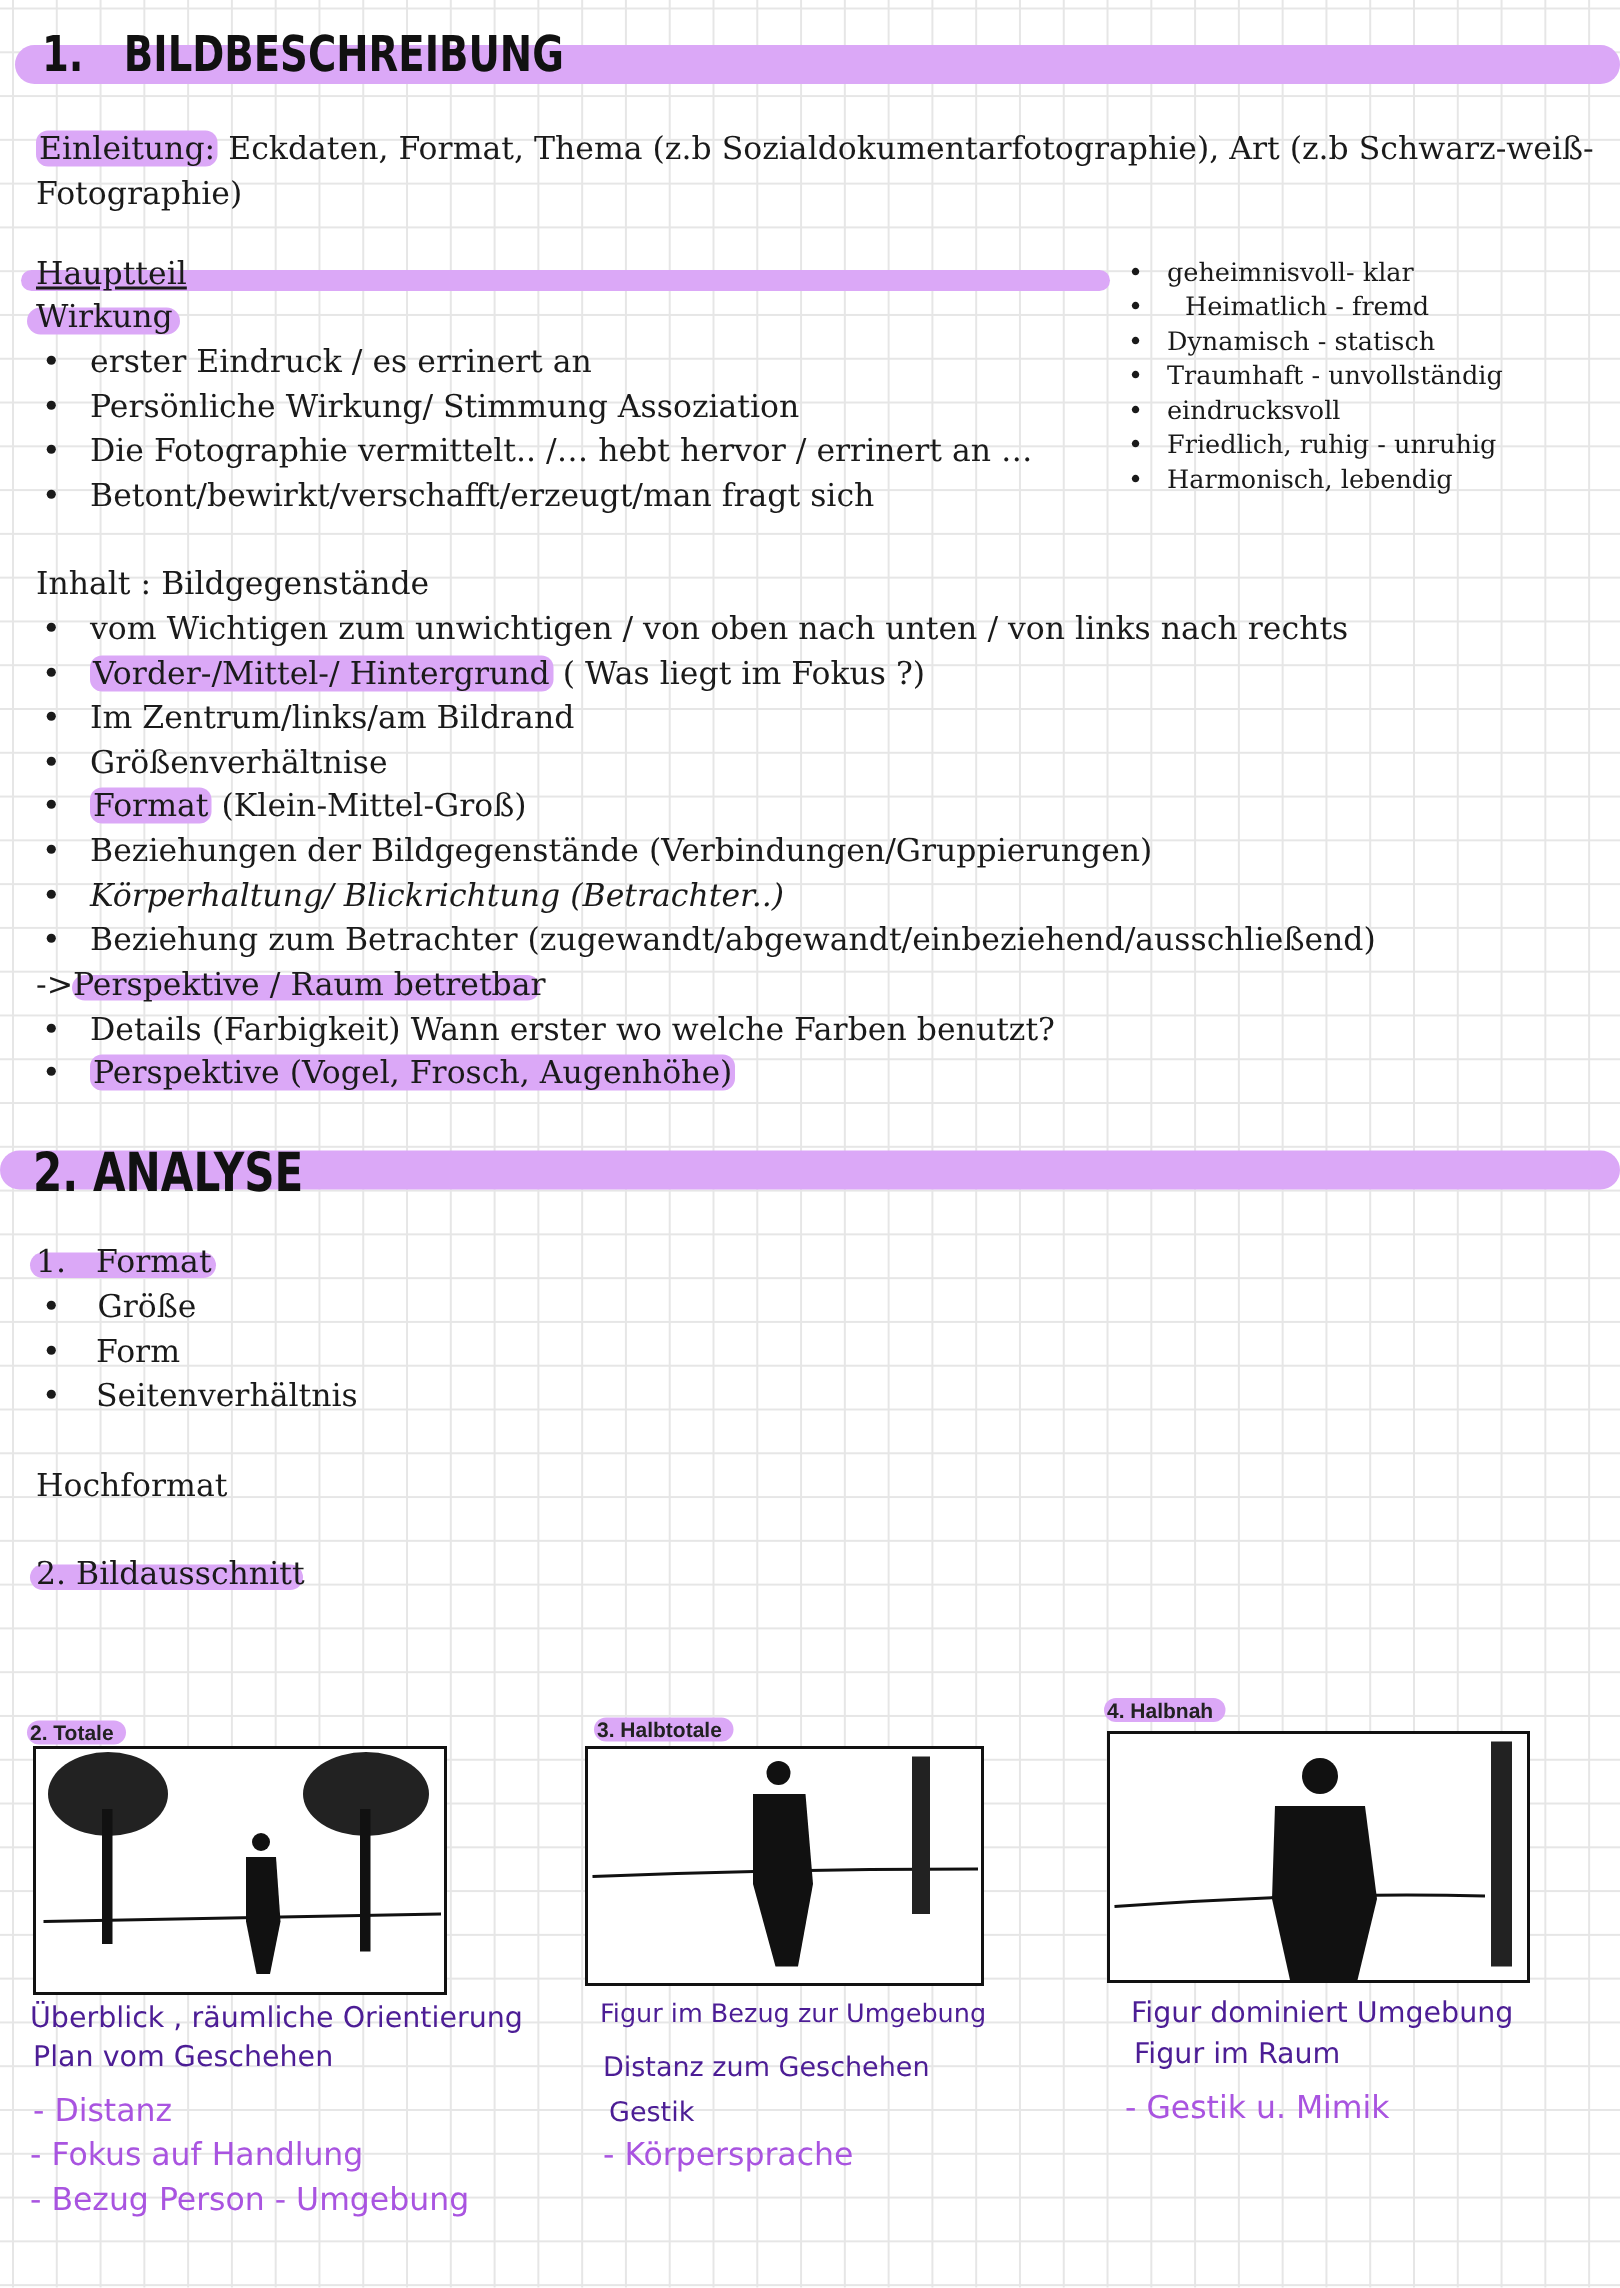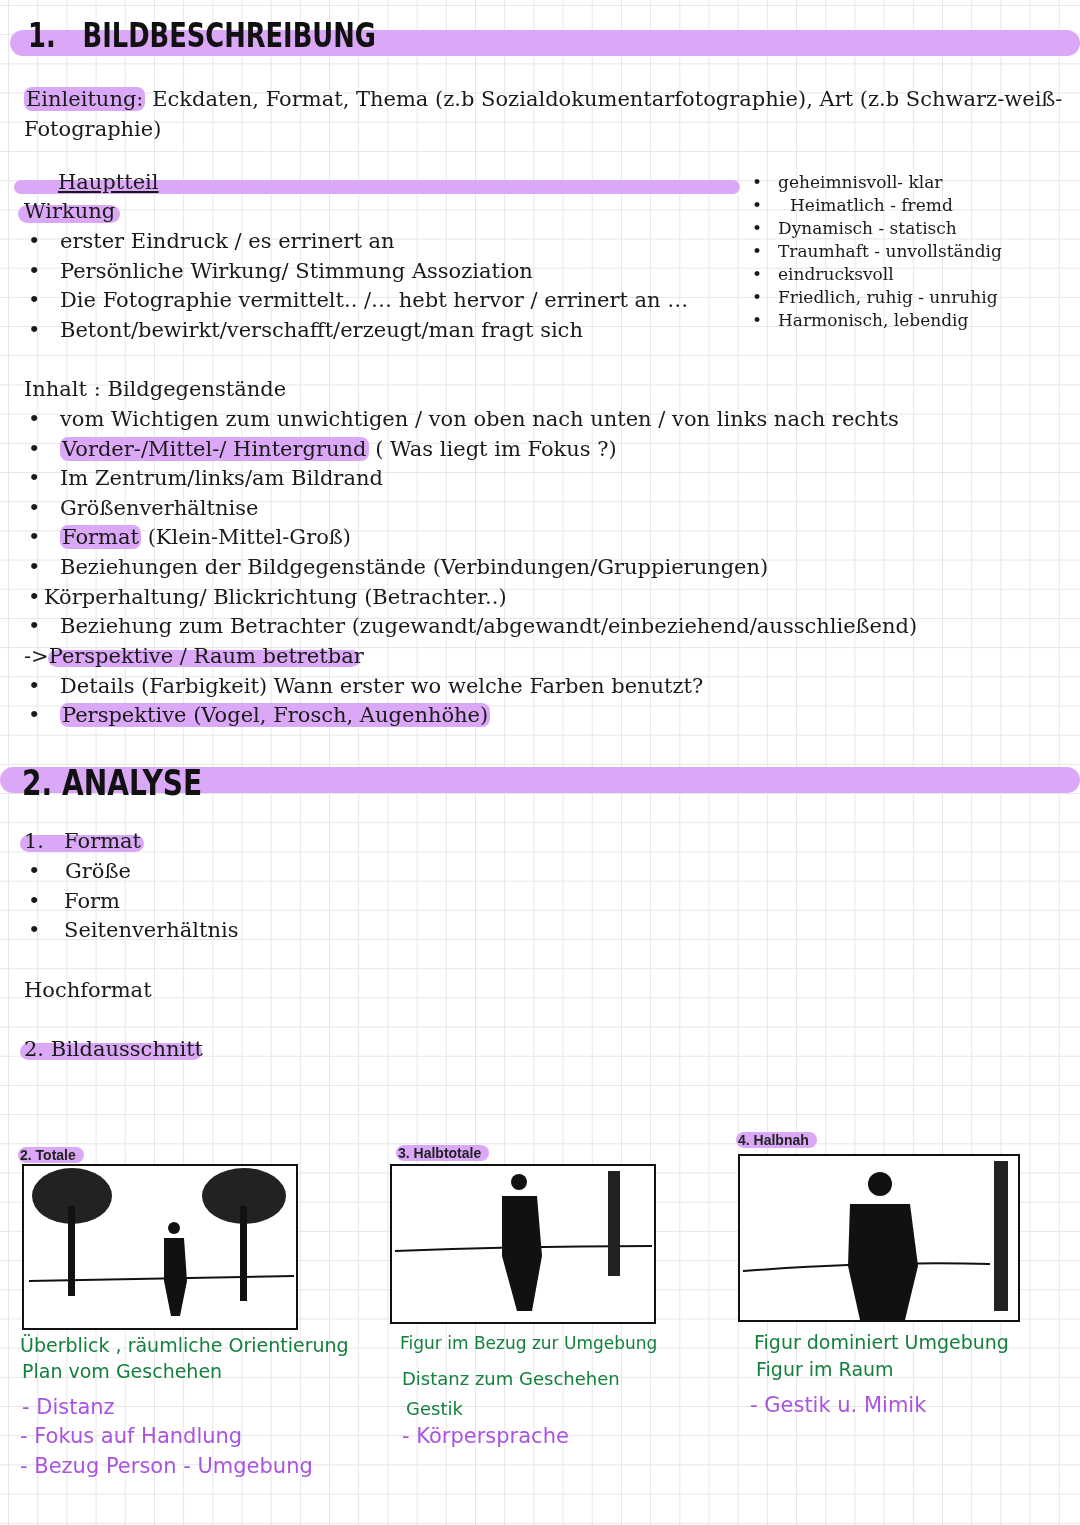--- a/index.html
+++ b/index.html
@@ -23,38 +23,38 @@
   }
   .txt { position:absolute; font-size:21px; line-height:29.6px; white-space:nowrap; }
   .small { position:absolute; font-size:17px; line-height:23px; white-space:nowrap; }
   .mark { background:#dba8f7; border-radius:8px; padding:0 2px; }
   .under { text-decoration:underline; }
   .label-pill {
     position:absolute; font-family:"Liberation Sans", sans-serif; font-weight:bold;
     font-size:14px; background:#dba8f7; border-radius:9px; padding:0 8px 0 2px; color:#222;
   }
   .frame { position:absolute; border:2px solid #111; background:#fff; overflow:hidden; }
-  .hand-red { position:absolute; color:#15803d; font-family:"DejaVu Sans", sans-serif; font-size:19px; white-space:nowrap; }
+  .hand-red { position:absolute; color:#4c1d95; font-family:"DejaVu Sans", sans-serif; font-size:19px; white-space:nowrap; }
   .hand-purple { position:absolute; color:#a954e0; font-family:"DejaVu Sans", sans-serif; font-size:21px; white-space:nowrap; }
 </style>
 </head>
 <body>
 
 <div class="heading-bar" style="left:10px; top:30px; width:1070px;"></div>
 <div class="heading" style="left:28px; top:16px;">
   <span>1.</span>&nbsp;&nbsp;&nbsp;<span>BILDBESCHREIBUNG</span>
 </div>
 
 <div class="txt" style="left:24px; top:85px;">
   <span class="mark">Einleitung:</span><span> Eckdaten, Format, Thema (z.b Sozialdokumentarfotographie), Art (z.b Schwarz-weiß-</span><br>
   <span>Fotographie)</span>
 </div>
 
 <div class="abs hl" style="left:14px; top:180px; width:726px; height:14px;"></div>
-<div class="txt under" style="left:24px; top:168px;margin-left:34px;">Hauptteil</div>
+<div class="txt under" style="left:24px; top:168px;">Hauptteil</div>
 <div class="abs hl" style="left:18px; top:205px; width:102px; height:18px;"></div>
 <div class="txt" style="left:24px; top:197px;">Wirkung</div>
 
 <div>
   <div class="txt" style="left:28px; top:227px;">•<span style="position:absolute; left:32px;">erster Eindruck / es errinert an</span></div>
   <div class="txt" style="left:28px; top:257px;">•<span style="position:absolute; left:32px;">Persönliche Wirkung/ Stimmung Assoziation</span></div>
   <div class="txt" style="left:28px; top:286px;">•<span style="position:absolute; left:32px;">Die Fotographie vermittelt.. /… hebt hervor / errinert an …</span></div>
   <div class="txt" style="left:28px; top:316px;">•<span style="position:absolute; left:32px;">Betont/bewirkt/verschafft/erzeugt/man fragt sich</span></div>
 </div>
 
@@ -69,21 +69,21 @@
 </div>
 
 <div class="txt" style="left:24px; top:375px;">Inhalt : Bildgegenstände</div>
 <div>
   <div class="txt" style="left:28px; top:405px;">•<span style="position:absolute; left:32px;"><span>vom Wichtigen zum unwichtigen / von oben nach unten / von links nach rechts</span></span></div>
   <div class="txt" style="left:28px; top:435px;">•<span style="position:absolute; left:32px;"><span class="mark">Vorder-/Mittel-/ Hintergrund</span><span> ( Was liegt im Fokus ?)</span></span></div>
   <div class="txt" style="left:28px; top:464px;">•<span style="position:absolute; left:32px;"><span>Im Zentrum/links/am Bildrand</span></span></div>
   <div class="txt" style="left:28px; top:494px;">•<span style="position:absolute; left:32px;"><span>Größenverhältnise</span></span></div>
   <div class="txt" style="left:28px; top:523px;">•<span style="position:absolute; left:32px;"><span class="mark">Format</span><span> (Klein-Mittel-Groß)</span></span></div>
   <div class="txt" style="left:28px; top:553px;">•<span style="position:absolute; left:32px;"><span>Beziehungen der Bildgegenstände (Verbindungen/Gruppierungen)</span></span></div>
-  <div class="txt" style="left:28px; top:583px;">•<span style="position:absolute; left:16px;"><span>Körperhaltung/ Blickrichtung (Betrachter..)</span></span></div>
+  <div class="txt" style="left:28px; top:583px;">•<span style="position:absolute; left:32px;font-style:italic;"><span>Körperhaltung/ Blickrichtung (Betrachter..)</span></span></div>
   <div class="txt" style="left:28px; top:612px;">•<span style="position:absolute; left:32px;"><span>Beziehung zum Betrachter (zugewandt/abgewandt/einbeziehend/ausschließend)</span></span></div>
 </div>
 <div class="abs hl" style="left:48px; top:650px; width:312px; height:17px;"></div>
 <div class="txt" style="left:24px; top:642px;">-&gt;Perspektive / Raum betretbar</div>
 <div class="txt" style="left:28px; top:672px;">•<span style="position:absolute; left:32px;"><span>Details (Farbigkeit) Wann erster wo welche Farben benutzt?</span></span></div>
 <div class="txt" style="left:28px; top:701px;">•<span style="position:absolute; left:32px;"><span class="mark">Perspektive (Vogel, Frosch, Augenhöhe)</span></span></div>
 
 <div class="heading-bar" style="left:0px; top:767px; width:1080px;"></div>
 <div class="heading" style="left:22px; top:762px; font-size:36px;">2. ANALYSE</div>
 

